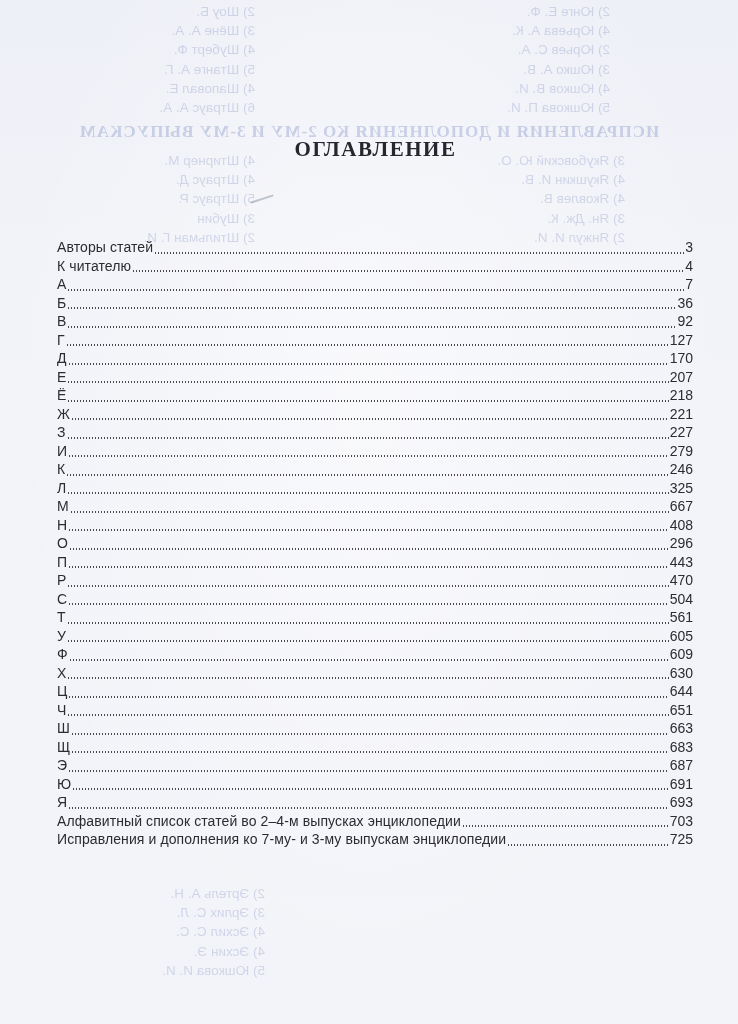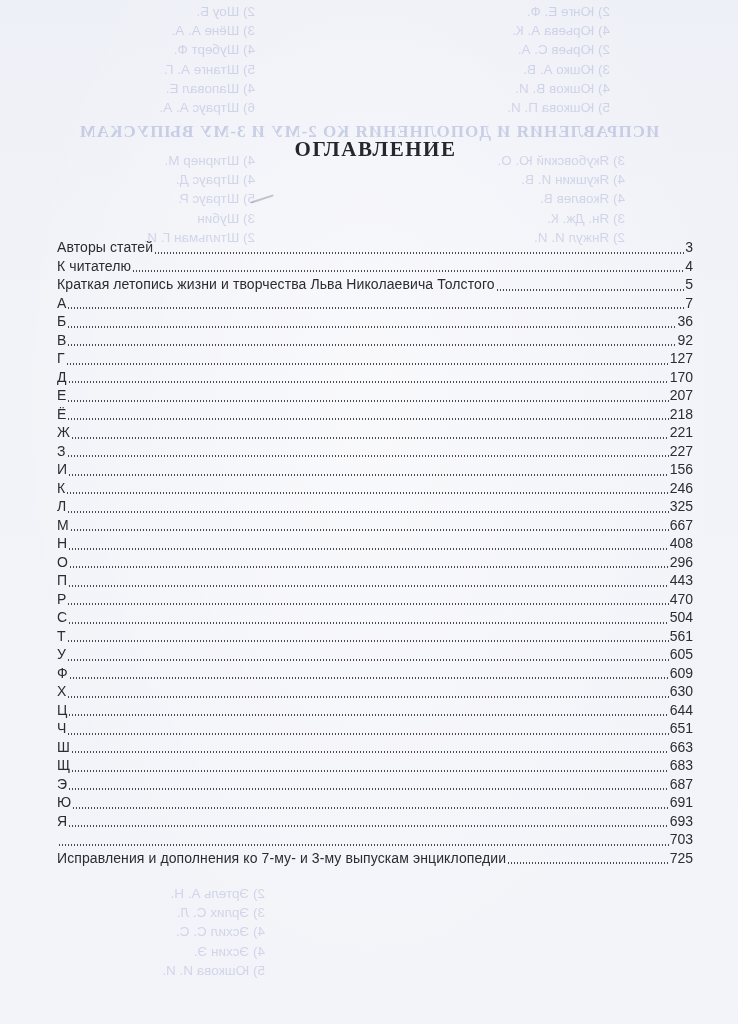--- a/index.html
+++ b/index.html
@@ -146,25 +146,20 @@
         <span class="lbl">Авторы статей</span>
         <span class="leader"></span>
         <span class="num">3</span>
       </div>
       <div class="row">
         <span class="lbl">К читателю</span>
         <span class="leader"></span>
         <span class="num">4</span>
       </div>
       <div class="row">
-        <span class="lbl">Краткая летопись жизни и творчества Льва Николаевича Толстого</span>
-        <span class="leader"></span>
-        <span class="num">5</span>
-      </div>
-      <div class="row">
         <span class="lbl">А</span>
         <span class="leader"></span>
         <span class="num">7</span>
       </div>
       <div class="row">
         <span class="lbl">Б</span>
         <span class="leader"></span>
         <span class="num">36</span>
       </div>
       <div class="row">
@@ -198,21 +193,21 @@
         <span class="num">221</span>
       </div>
       <div class="row">
         <span class="lbl">З</span>
         <span class="leader"></span>
         <span class="num">227</span>
       </div>
       <div class="row">
         <span class="lbl">И</span>
         <span class="leader"></span>
-        <span class="num">156</span>
+        <span class="num">279</span>
       </div>
       <div class="row">
         <span class="lbl">К</span>
         <span class="leader"></span>
         <span class="num">246</span>
       </div>
       <div class="row">
         <span class="lbl">Л</span>
         <span class="leader"></span>
         <span class="num">325</span>
@@ -296,20 +291,21 @@
         <span class="lbl">Ю</span>
         <span class="leader"></span>
         <span class="num">691</span>
       </div>
       <div class="row">
         <span class="lbl">Я</span>
         <span class="leader"></span>
         <span class="num">693</span>
       </div>
       <div class="row">
+        <span class="lbl">Алфавитный список статей во 2–4-м выпусках энциклопедии </span>
         <span class="leader"></span>
         <span class="num">703</span>
       </div>
       <div class="row">
         <span class="lbl">Исправления и дополнения ко 7-му- и 3-му выпускам энциклопедии</span>
         <span class="leader"></span>
         <span class="num">725</span>
       </div>
     </div>
 

